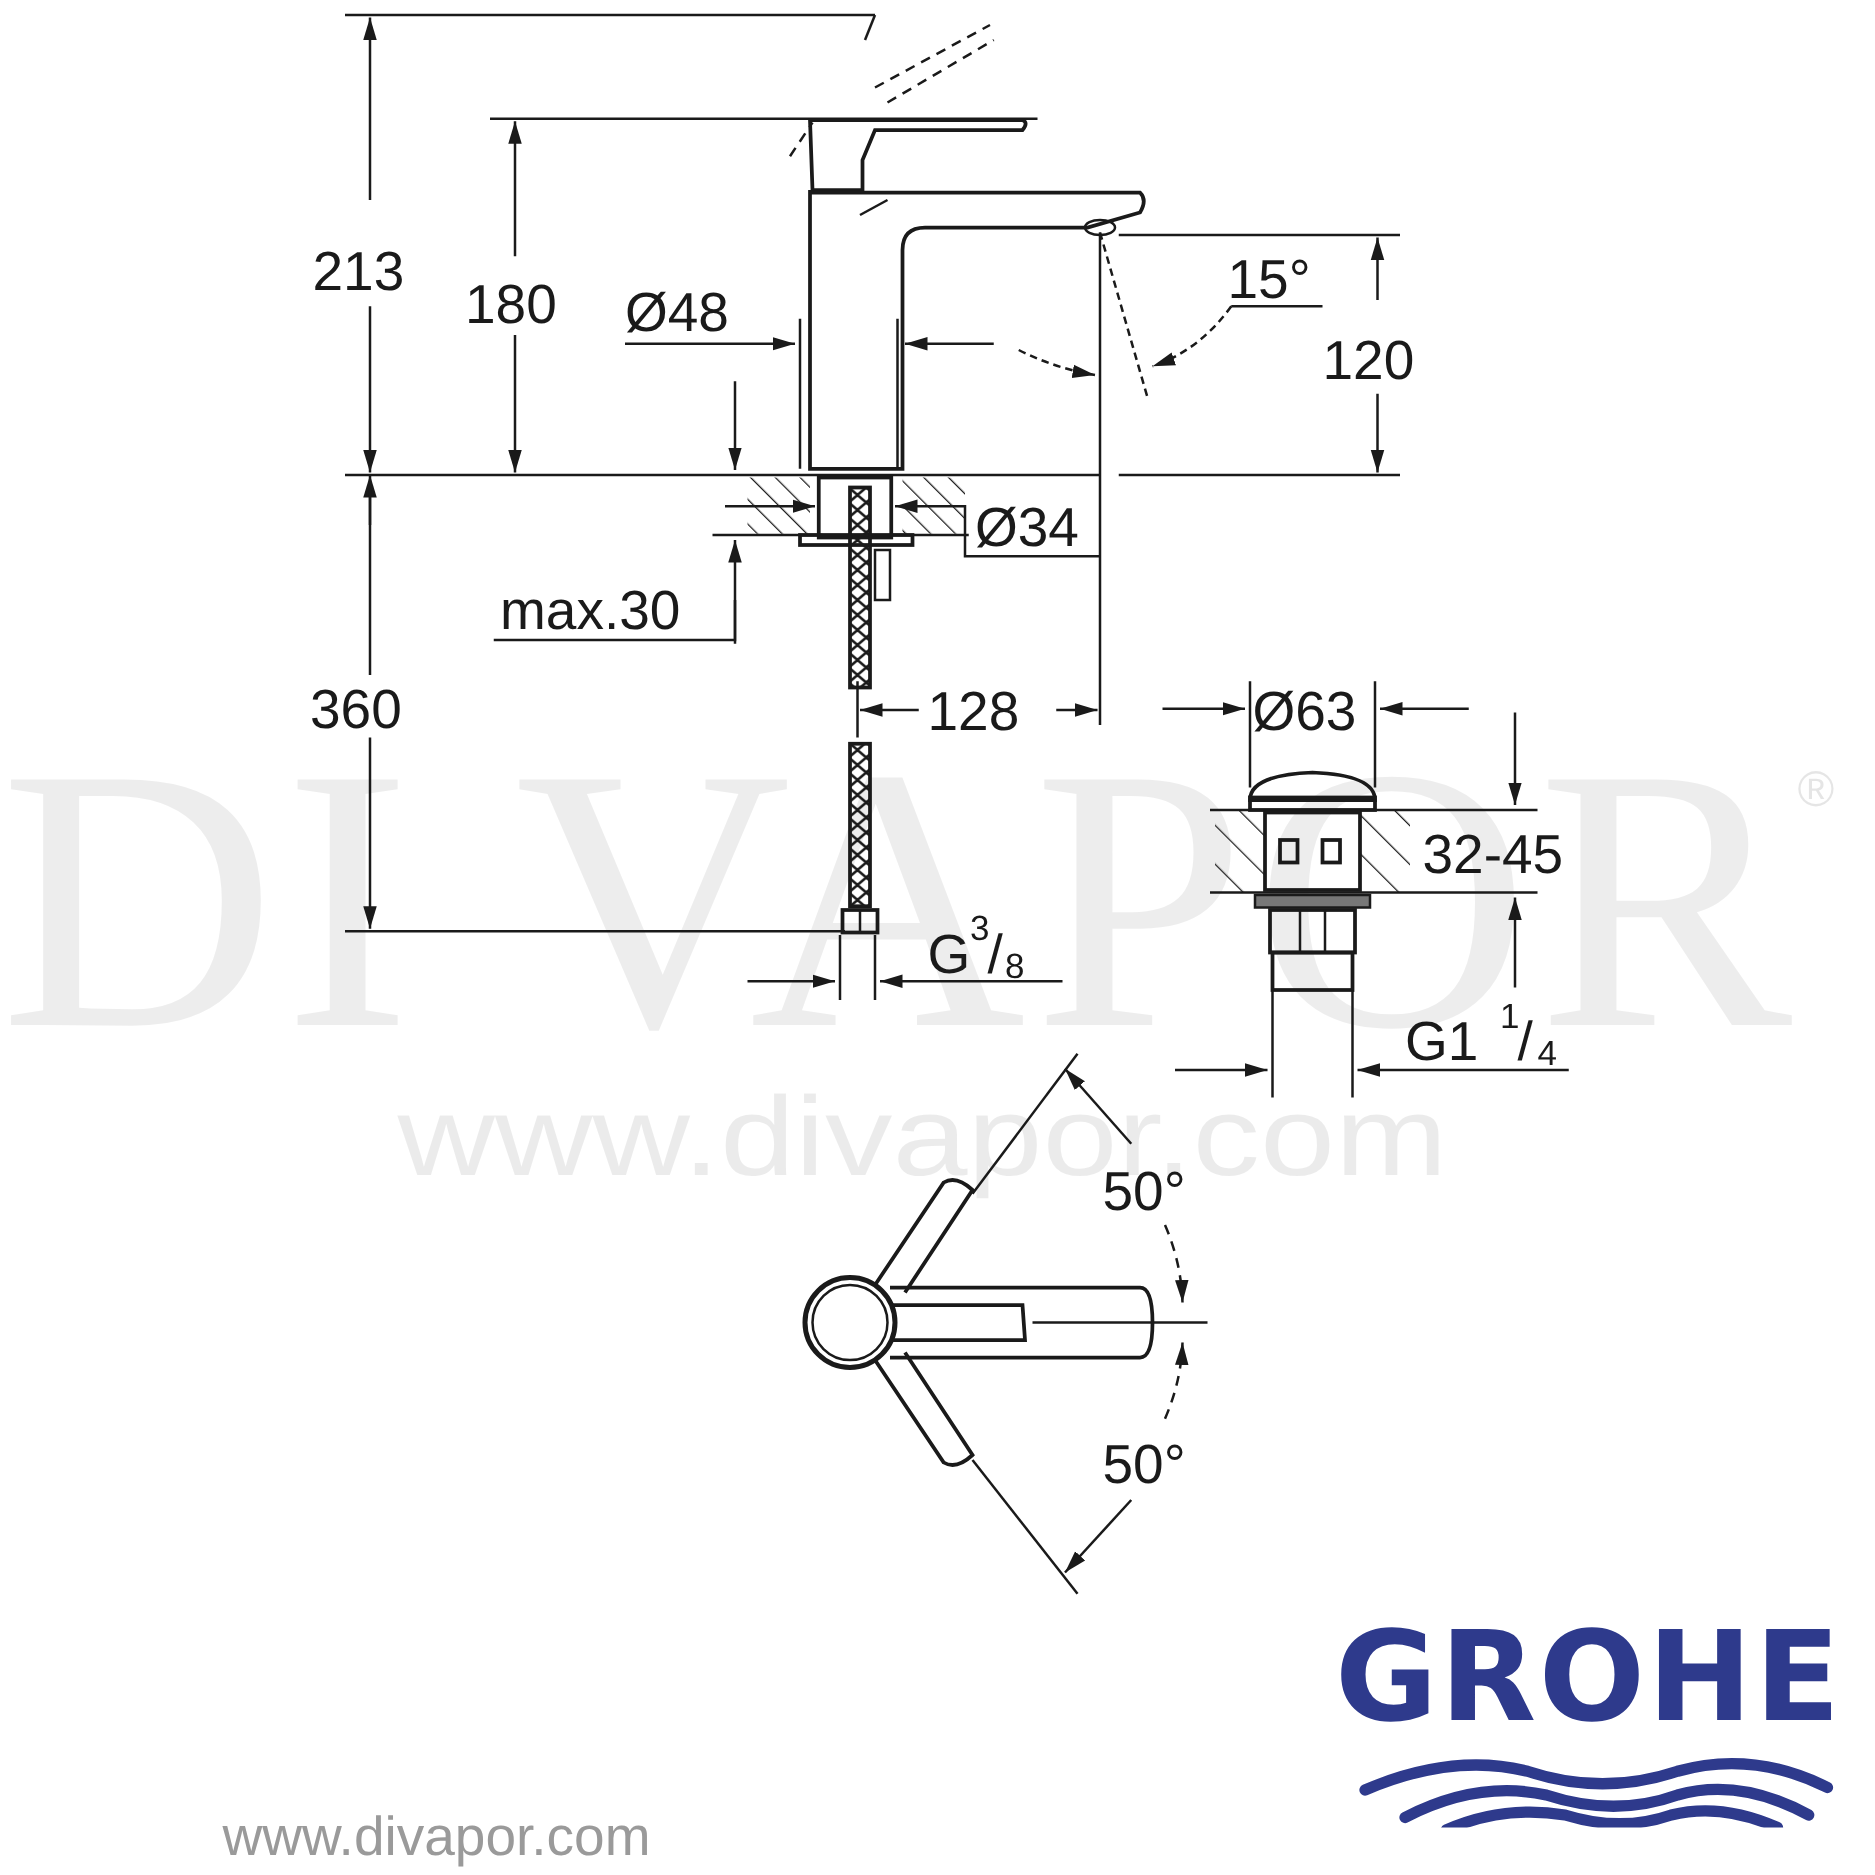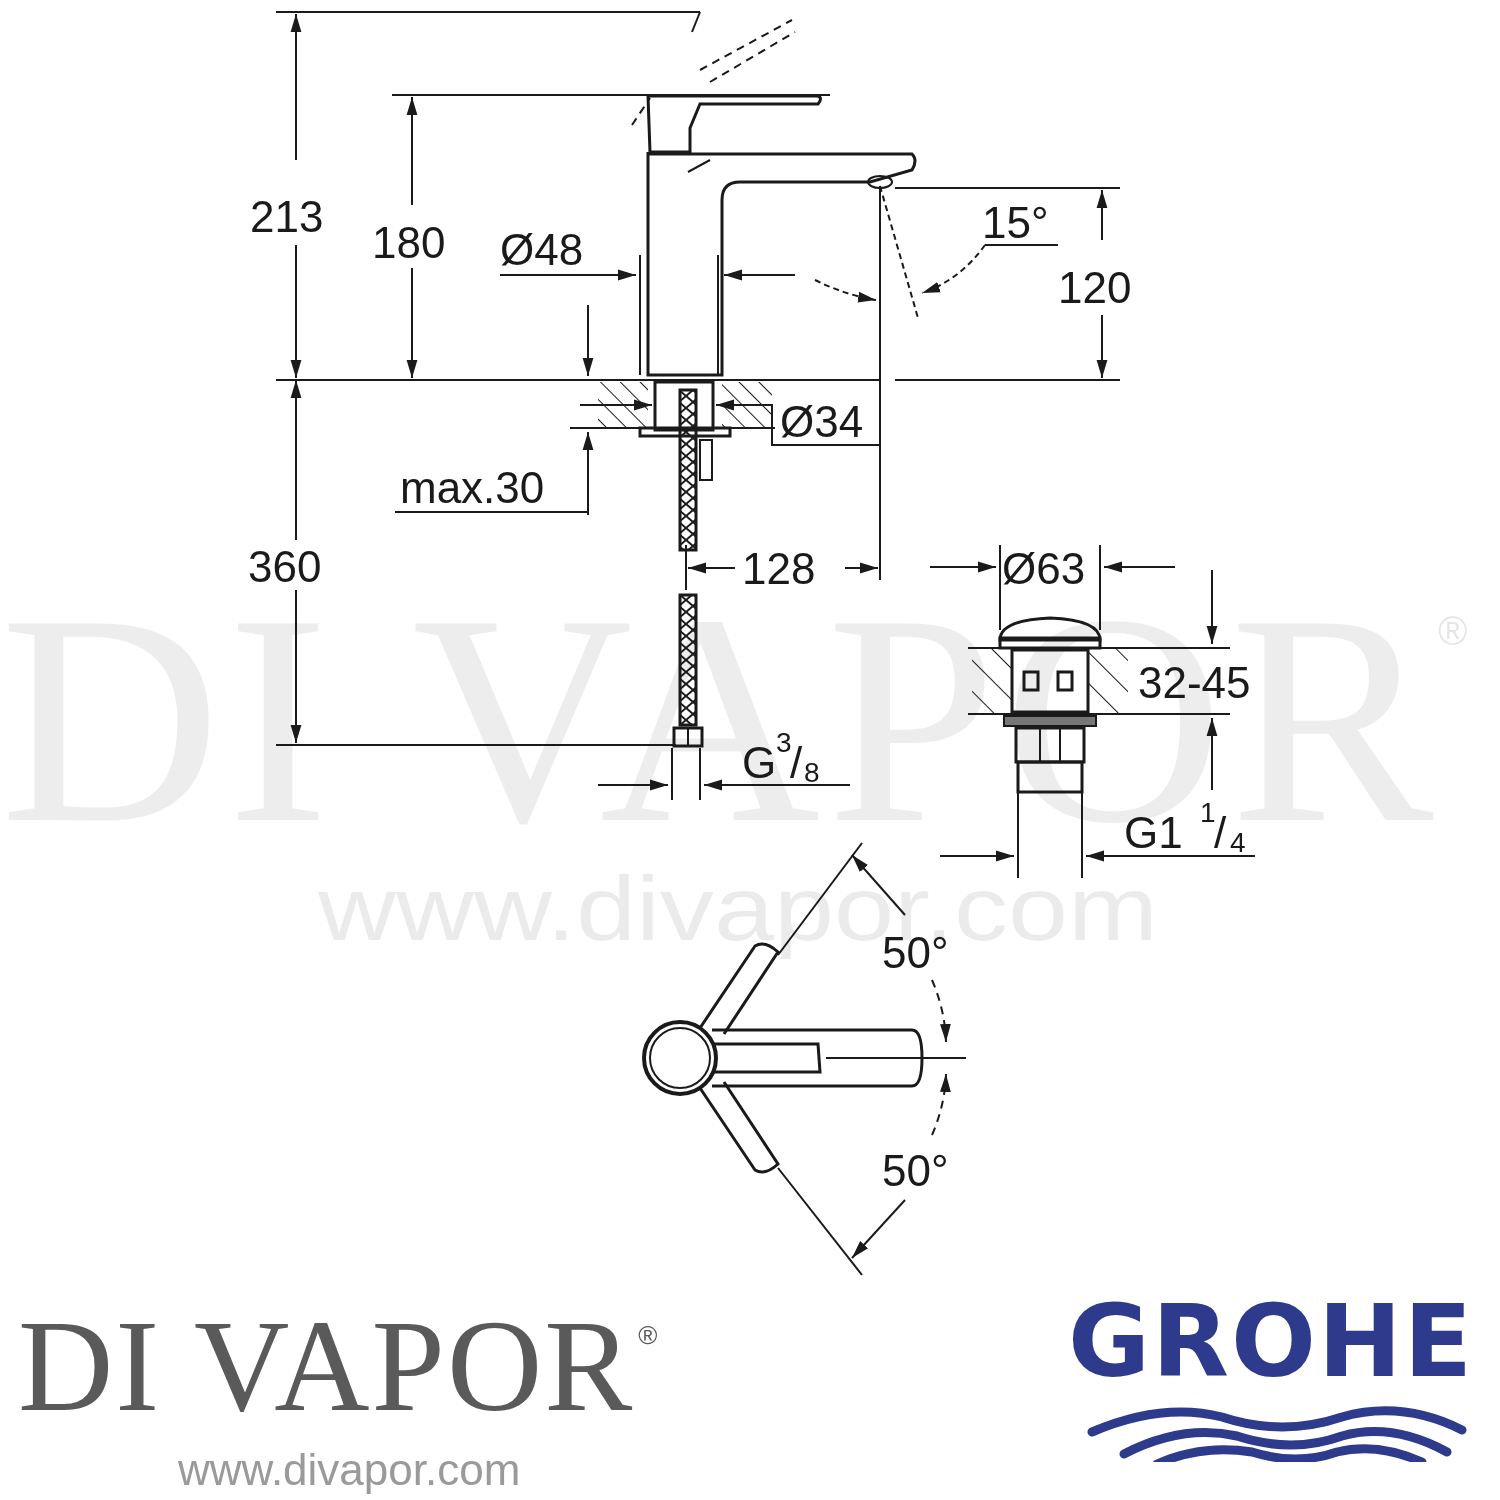--- a/index.html
+++ b/index.html
@@ -212,23 +212,20 @@
     <text class="dim" x="1002" y="584">Ø63</text>
     <text class="dim" x="1138" y="698">32-45</text>
     <text class="dim" x="1124" y="848">G1</text>
     <text class="dim-small" x="1200" y="822">1</text>
     <text class="dim" x="1214" y="848">/</text>
     <text class="dim-small" x="1230" y="852">4</text>
     <text class="dim" x="882" y="968">50°</text>
     <text class="dim" x="882" y="1186">50°</text>
   </svg>
 
-  <div class="brand-divapor" style="color: rgb(90, 90, 90);">
-    <span>DI VAPOR</span><sup>®</sup>
-  </div>
   <div class="brand-url" style="color: rgb(154, 154, 154);">www.divapor.com</div>
 
   <div class="grohe">
     <div class="grohe-word" id="grohe-word" style="color: rgb(46, 58, 140);">GROHE</div>
     <svg width="438" height="170" viewBox="0 0 438 170">
       <g fill="none" stroke-width="9" stroke-linecap="round" id="grohe-waves" stroke="#2e3a8c">
         <path d="M40,140 Q110,110 170,125 Q230,145 290,125 Q350,108 410,138"></path>
         <path d="M72,170 Q130,140 185,152 Q240,170 290,152 Q340,138 395,168" transform="translate(0,-8)"></path>
         <path d="M105,190 Q150,170 200,178 Q245,192 285,178 Q325,168 370,188" transform="translate(0,-18)"></path>
       </g>

